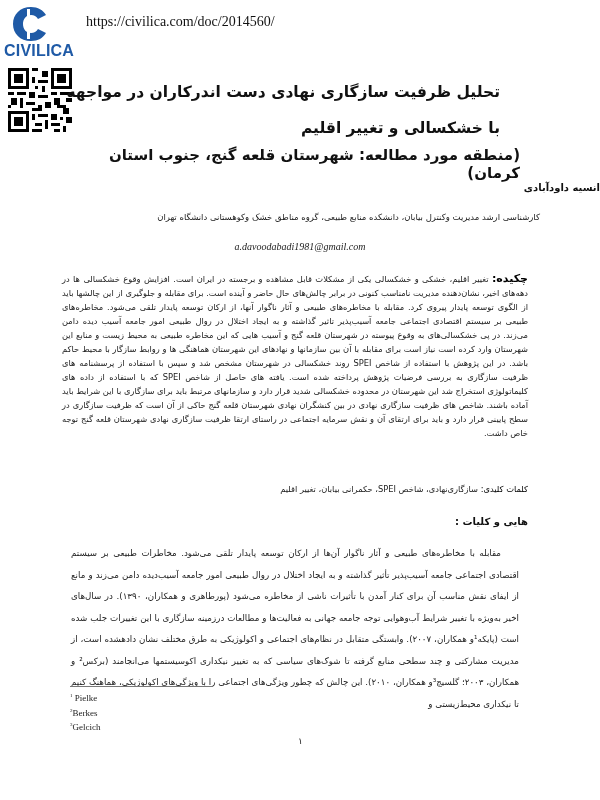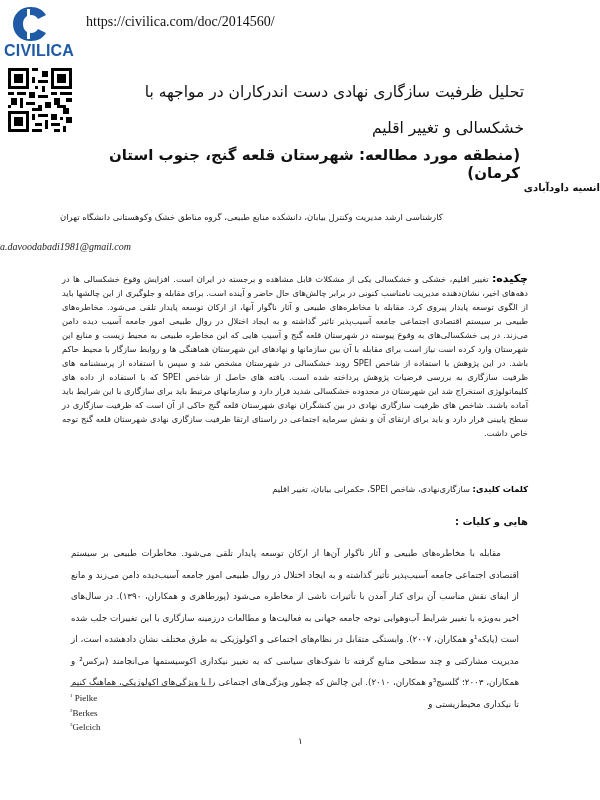--- a/index.html
+++ b/index.html
@@ -3,29 +3,29 @@
 <meta charset="utf-8">
 <style>
   html, body { margin: 0; padding: 0; }
   body { width: 600px; height: 800px; background: #ffffff; position: relative; overflow: hidden; font-family: "DejaVu Sans", sans-serif; color: #111; }
   .logo { position: absolute; left: 4px; top: 4px; width: 56px; height: 52px; }
   .logo-mark { position: absolute; left: 8px; top: 2px; width: 38px; height: 36px; }
   .logo-text { position: absolute; left: 0; top: 38px; width: 58px; text-align: center; font-family: "Liberation Sans", sans-serif; font-weight: bold; font-size: 16px; color: #1f5aa6; letter-spacing: 0.2px; }
   .url { position: absolute; left: 86px; top: 14px; font-family: "Liberation Serif", serif; font-size: 14px; color: #111; }
   .qr { position: absolute; left: 8px; top: 68px; width: 64px; height: 64px; }
   .rtl { direction: rtl; text-align: right; }
-  .title { position: absolute; right: 76px; top: 74px; width: 440px; font-family: "DejaVu Sans", sans-serif; font-weight: normal; font-size: 15.5px; line-height: 36px; }
+  .title { position: absolute; right: 100px; top: 74px; width: 440px; font-family: "DejaVu Sans", sans-serif; font-weight: bold; font-size: 15.5px; line-height: 36px; }
   .subtitle { position: absolute; left: 80px; right: 80px; top: 146px; text-align: right; direction: rtl; font-weight: bold; font-size: 15px; }
   .author { position: absolute; left: 0; right: 0; top: 182px; text-align: right; direction: rtl; font-weight: bold; font-size: 10px; }
-  .affil { position: absolute; left: 60px; right: 60px; top: 212px; text-align: left; direction: rtl; font-size: 8.5px; color: #222; }
-  .email { position: absolute; left: 0; right: 0; top: 241px; font-family: "Liberation Serif", serif; font-style: italic; font-size: 10px; color: #222; }
+  .affil { position: absolute; left: 60px; right: 60px; top: 212px; text-align: right; direction: rtl; font-size: 8.5px; color: #222; }
+  .email { position: absolute; left: 0; right: 0; top: 241px; text-align: center; font-family: "Liberation Serif", serif; font-style: italic; font-size: 10px; color: #222; }
   .abstract { position: absolute; left: 62px; right: 72px; top: 272px; direction: rtl; text-align: justify; font-size: 8.3px; line-height: 14px; color: #222; }
   .abstract .lbl { font-weight: bold; font-size: 11px; color: #000; }
   .keywords { position: absolute; left: 62px; right: 72px; top: 484px; direction: rtl; text-align: right; font-size: 8.3px; color: #222; }
-  .keywords .lbl { font-weight: bold; color: #000; text-align: center; }
+  .keywords .lbl { font-weight: normal; color: #000; text-align: center; }
   .intro-h { position: absolute; right: 72px; top: 516px; direction: rtl; font-weight: bold; font-size: 10px; }
   .intro { position: absolute; left: 62px; right: 72px; top: 534px; direction: rtl; text-align: justify; font-size: 8.7px; line-height: 21.5px; color: #222; }
   .intro p { margin: 9px; text-indent: 18px; }
   .fn-rule { position: absolute; left: 70px; top: 686px; width: 142px; height: 1px; background: #777; }
   .footnotes { position: absolute; left: 70px; top: 690px; font-family: "Liberation Serif", serif; font-size: 9px; line-height: 11.5px; color: #222; }
   .footnotes sup { font-size: 5px; }
   .page-num { position: absolute; left: 298px; top: 736px; font-size: 9px; color: #222; }
 </style>
 </head>
 <body>

